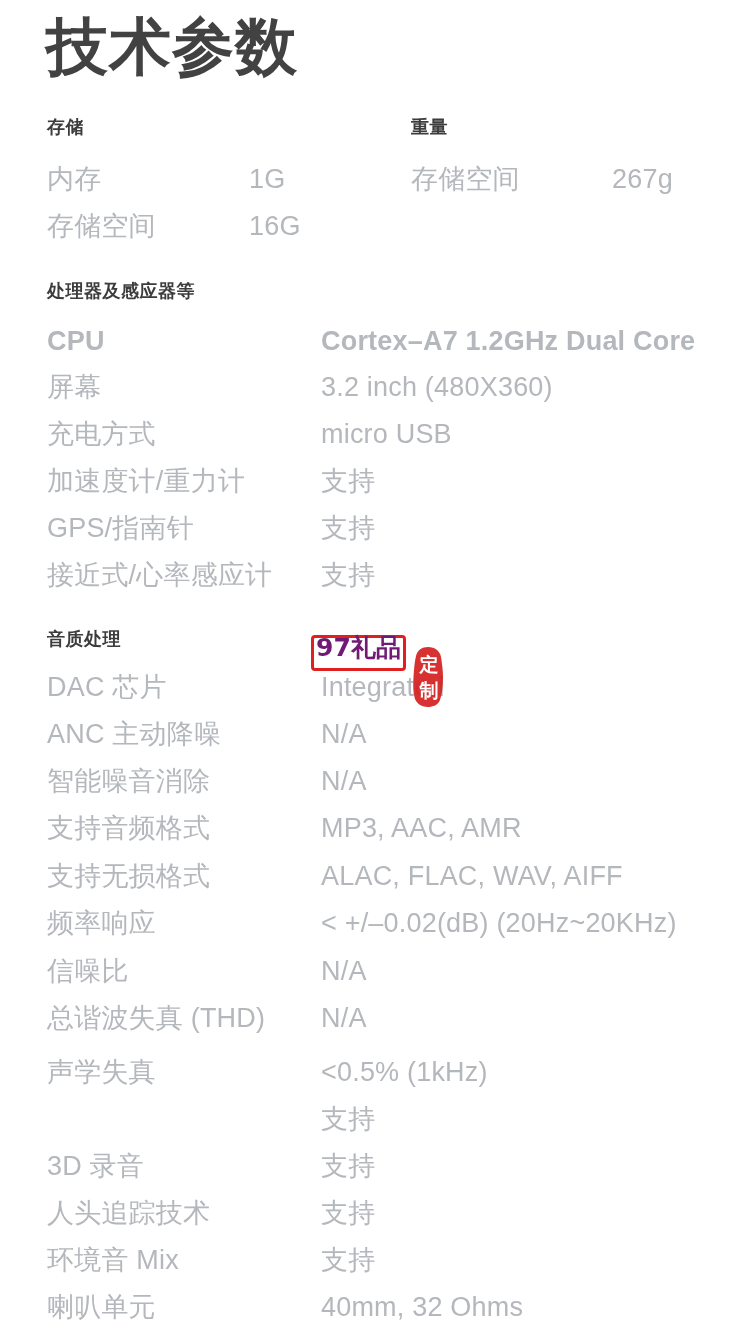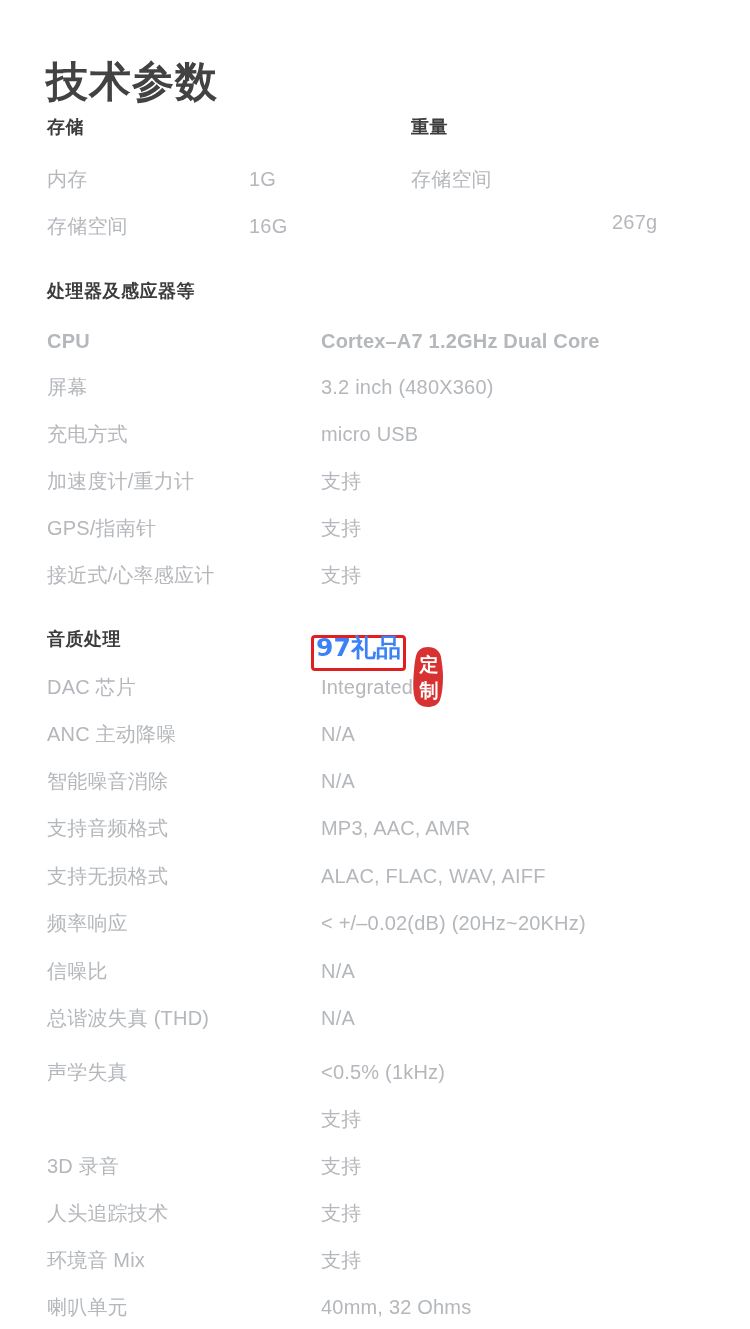--- a/index.html
+++ b/index.html
@@ -20,27 +20,26 @@
     position: relative;
     width: 750px;
     height: 1329px;
   }
 
   
   .page-title {
     position: absolute;
     left: 46px;
     top: 4px;
-    font-size: 42px;
+    font-size: 62px;
     font-weight: bold;
     color: #424242;
     letter-spacing: 1px;
     line-height: 86px;
     white-space: nowrap;
-    margin-top: 35px;
   }
 
   
   .section-header {
     position: absolute;
     font-size: 18px;
     font-weight: bold;
     color: #3c3c3c;
     line-height: 30px;
     white-space: nowrap;
@@ -53,33 +52,33 @@
     left: 0;
     width: 750px;
     height: 47px;
     line-height: 47px;
     white-space: nowrap;
   }
   .spec-label,
   .spec-value {
     position: absolute;
     top: 0;
-    font-size: 20px;
+    font-size: 27px;
     color: #b4b7bb;
     line-height: 47px;
     white-space: nowrap;
     letter-spacing: 0.2px;
   }
 
   
   .grp-storage .spec-label { left: 47px; }
   .grp-storage .spec-value { left: 249px; text-align: right; }
 
   .grp-weight .spec-label { left: 411px; }
-  .grp-weight .spec-value { left: 612px; margin-top: 43px; }
+  .grp-weight .spec-value { left: 612px; }
 
   .grp-proc .spec-label,
   .grp-audio .spec-label { left: 47px; }
   .grp-proc .spec-value,
   .grp-audio .spec-value { left: 321px; }
 
   
   .watermark {
     position: absolute;
     left: 311px;
@@ -103,21 +102,21 @@
   .wm-box-text {
     position: absolute;
     left: 0;
     top: 0;
     width: 95px;
     height: 30px;
     line-height: 31px;
     text-align: center;
     font-size: 25px;
     font-weight: bold;
-    color: #3b82f6;
+    color: #701a75;
     letter-spacing: 0px;
     font-family: "DejaVu Sans", "Liberation Sans", sans-serif;
   }
   .wm-seal {
     position: absolute;
     left: 101px;
     top: 14px;
     width: 34px;
     height: 62px;
   }

